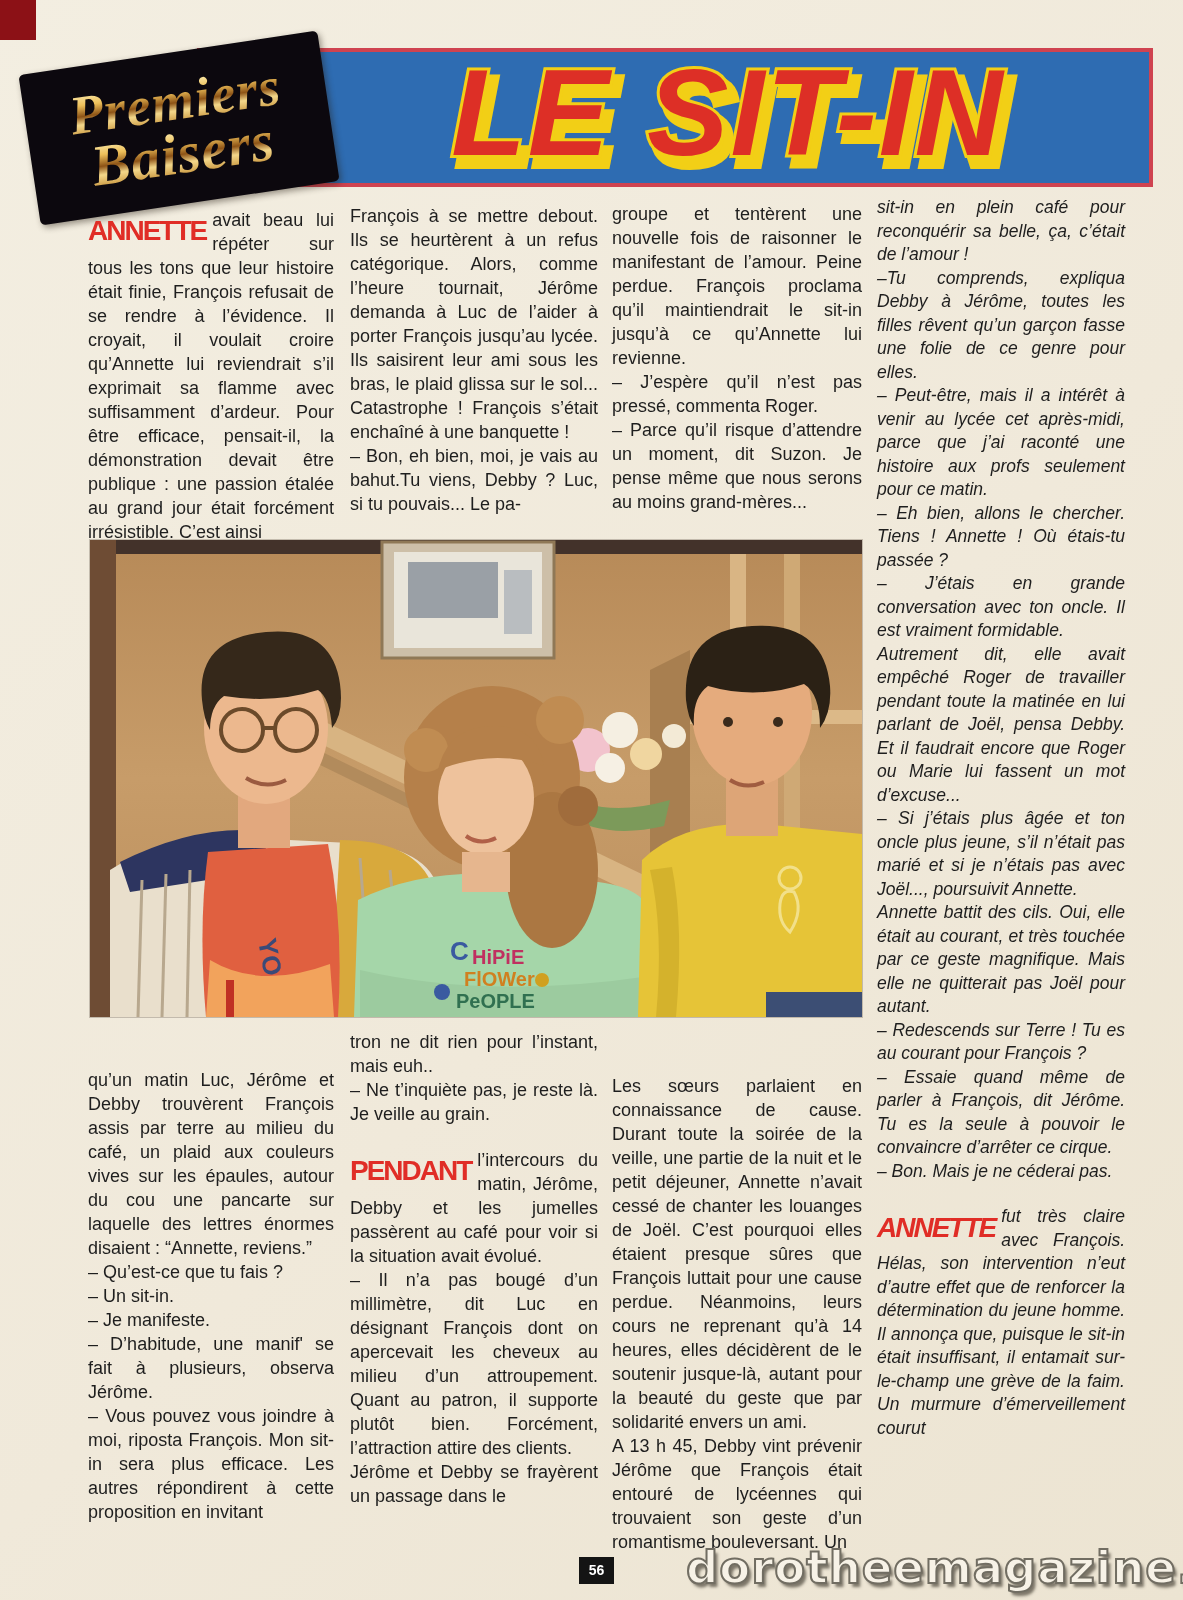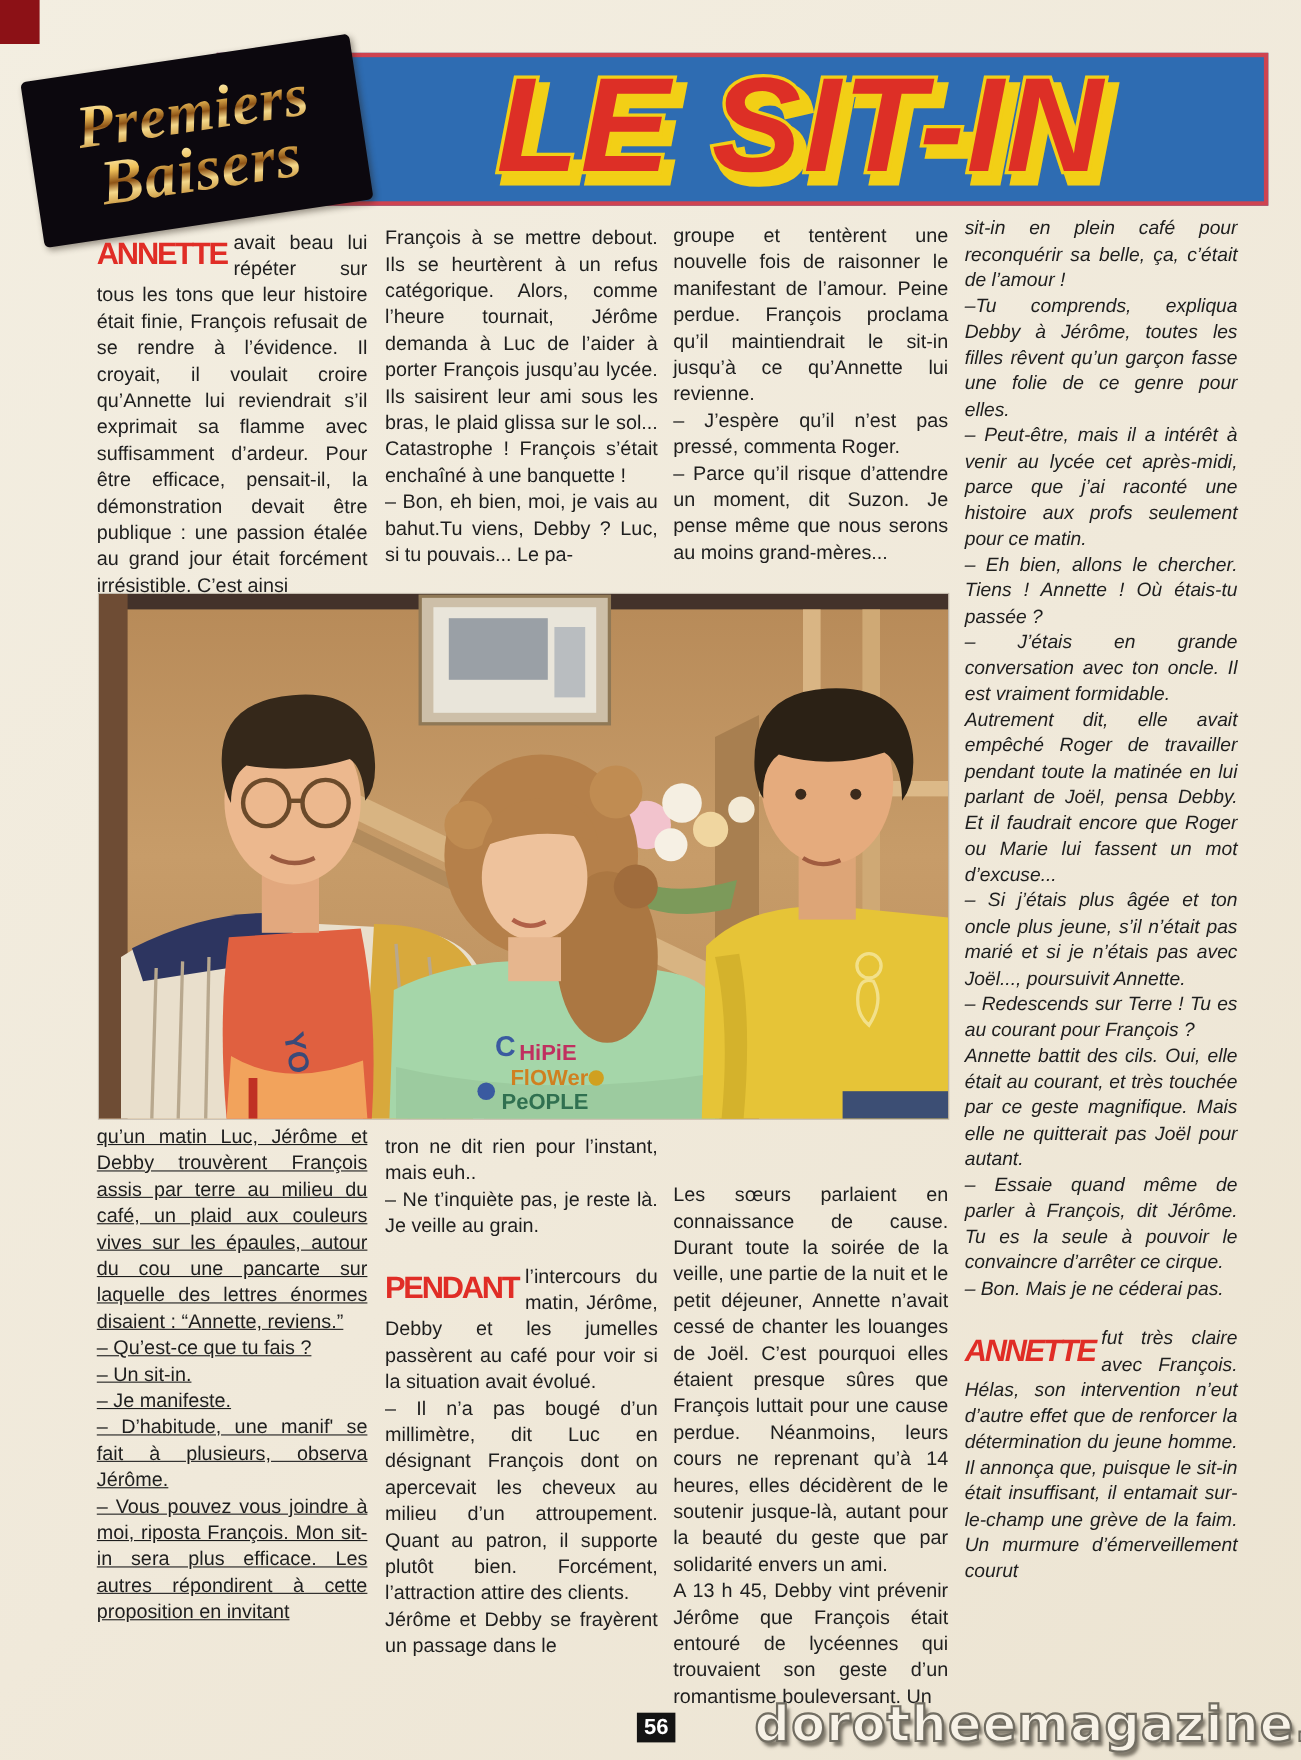--- a/index.html
+++ b/index.html
@@ -47,33 +47,33 @@
   .lead{
     float:left;color:#e02d26;font-weight:bold;font-size:28px;
     line-height:46px;height:48px;letter-spacing:-2px;padding-right:6px;
   }
   .c1t{left:88px;top:208px;width:246px;}
   .c2t{left:350px;top:204px;width:248px;}
   .c3t{left:612px;top:202px;width:250px;}
   .c4 {left:877px;top:196px;width:248px;font-style:italic;}
   .c4 p{font-size:17.5px;line-height:23.5px;}
   .c4 .lead{line-height:45px;height:47px;}
-  .c1b{left:88px;top:1021px;width:246px;text-decoration:underline;}
+  .c1b{left:88px;top:1068px;width:246px;}
   .c2b{left:350px;top:1030px;width:248px;}
   .c3b{left:612px;top:1030px;width:250px;margin-top:44px;}
 
   
   .photo{position:absolute;left:90px;top:540px;width:772px;height:477px;
     box-shadow:0 0 0 1px rgba(60,45,30,.25);}
   .photo svg{display:block;width:100%;height:100%;}
 
   
   .pagenum{
     position:absolute;left:579px;top:1557px;width:35px;height:27px;
-    background:#141414;color:#fff;font-size:20px;font-weight:bold;
+    background:#141414;color:#fff;font-size:14px;font-weight:bold;
     text-align:center;line-height:27px;
   }
   .watermark{
     position:absolute;left:686px;top:1541px;
     font-family:"DejaVu Sans", sans-serif;font-weight:bold;font-size:45px;
     color:#f7f2e7;-webkit-text-stroke:2px #716d62;letter-spacing:1px;
     text-shadow:3px 4px 3px rgba(75,70,58,.7);
   }
 </style>
 </head>
@@ -108,22 +108,22 @@
       <p>– Parce qu’il risque d’attendre un moment, dit Suzon. Je pense même que nous serons au moins grand-mères...</p>
     </div>
   <div class="col c4">
       <p>sit-in en plein café pour reconquérir sa belle, ça, c’était de l’amour !</p>
       <p>–Tu comprends, expliqua Debby à Jérôme, toutes les filles rêvent qu’un garçon fasse une folie de ce genre pour elles.</p>
       <p>– Peut-être, mais il a intérêt à venir au lycée cet après-midi, parce que j’ai raconté une histoire aux profs seulement pour ce matin.</p>
       <p>– Eh bien, allons le chercher. Tiens ! Annette ! Où étais-tu passée ?</p>
       <p>– J’étais en grande conversation avec ton oncle. Il est vraiment formidable.</p>
       <p>Autrement dit, elle avait empêché Roger de travailler pendant toute la matinée en lui parlant de Joël, pensa Debby. Et il faudrait encore que Roger ou Marie lui fassent un mot d’excuse...</p>
       <p>– Si j’étais plus âgée et ton oncle plus jeune, s’il n’était pas marié et si je n’étais pas avec Joël..., poursuivit Annette.</p>
+      <p>Annette battit des cils. Oui, elle était au courant, et très touchée par ce geste magnifique. Mais elle ne quitterait pas Joël pour autant.</p>
       <p>– Redescends sur Terre ! Tu es au courant pour François ?</p>
-      <p>Annette battit des cils. Oui, elle était au courant, et très touchée par ce geste magnifique. Mais elle ne quitterait pas Joël pour autant.</p>
       <p>– Essaie quand même de parler à François, dit Jérôme. Tu es la seule à pouvoir le convaincre d’arrêter ce cirque.</p>
       <p>– Bon. Mais je ne céderai pas.</p>
       <p class="gap"><span class="lead">ANNETTE</span>fut très claire avec François. Hélas, son intervention n’eut d’autre effet que de renforcer la détermination du jeune homme. Il annonça que, puisque le sit-in était insuffisant, il entamait sur-le-champ une grève de la faim. Un murmure d’émerveillement courut</p>
     </div>
   <div class="col c1b">
       <p>qu’un matin Luc, Jérôme et Debby trouvèrent François assis par terre au milieu du café, un plaid aux couleurs vives sur les épaules, autour du cou une pancarte sur laquelle des lettres énormes disaient : “Annette, reviens.”</p>
       <p>– Qu’est-ce que tu fais ?</p>
       <p>– Un sit-in.</p>
       <p>– Je manifeste.</p>
       <p>– D’habitude, une manif' se fait à plusieurs, observa Jérôme.</p>

